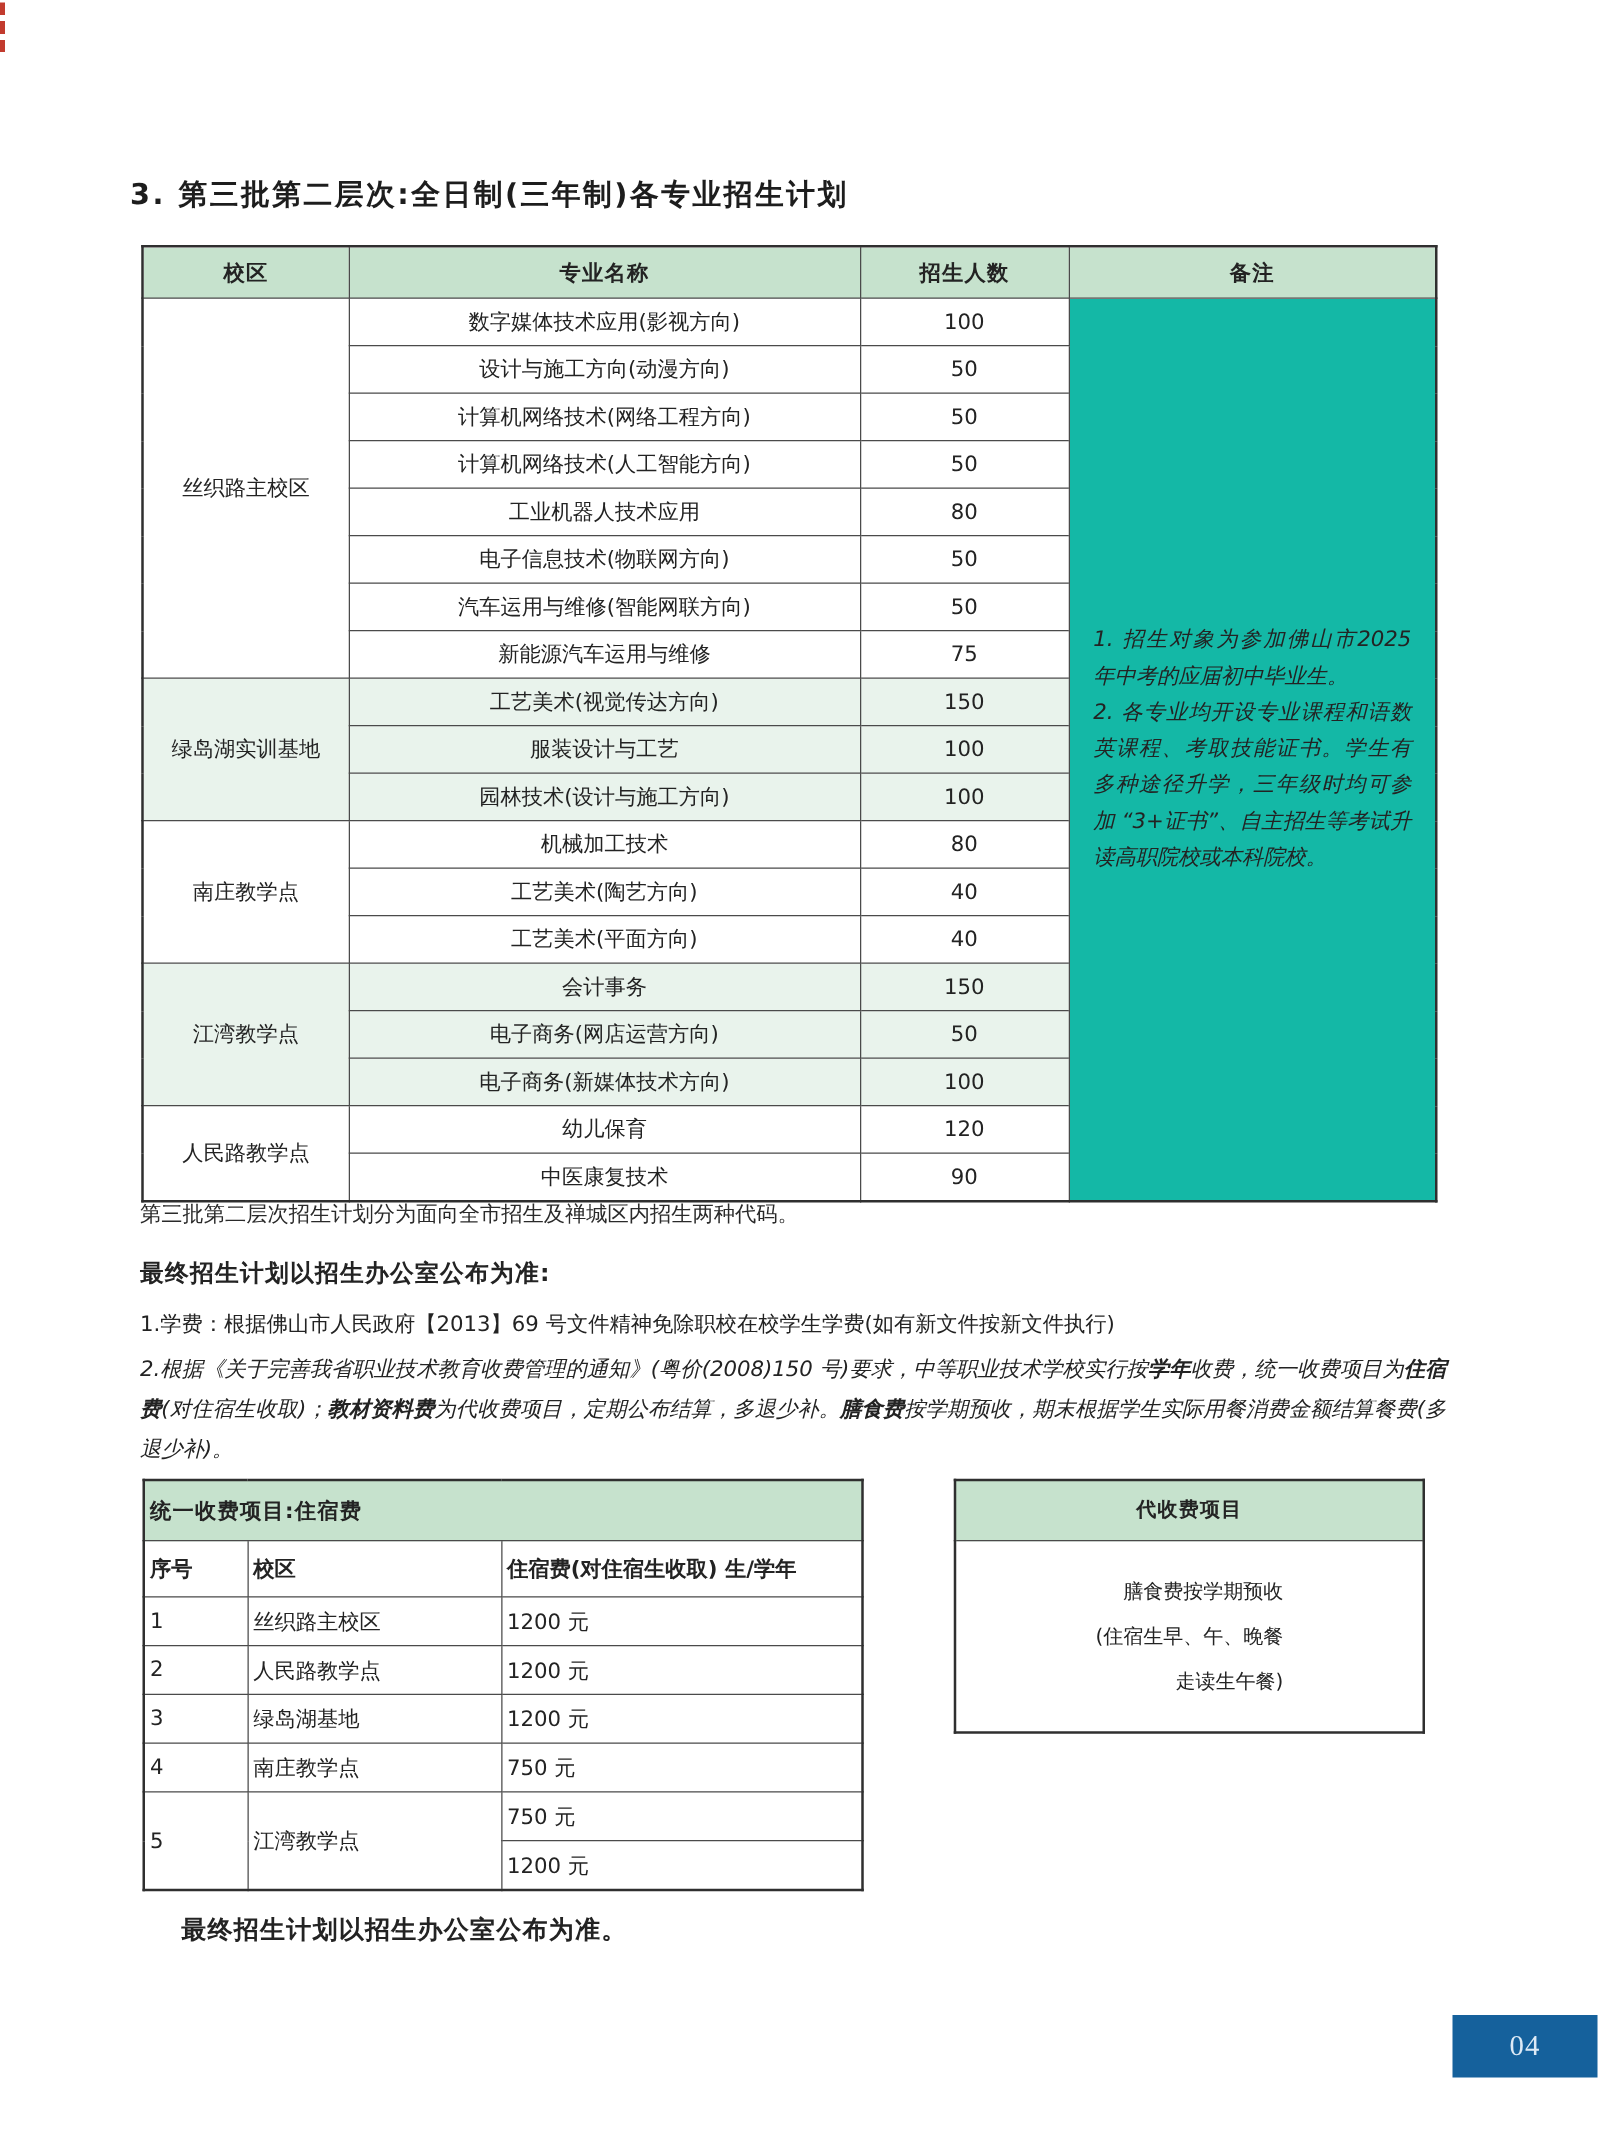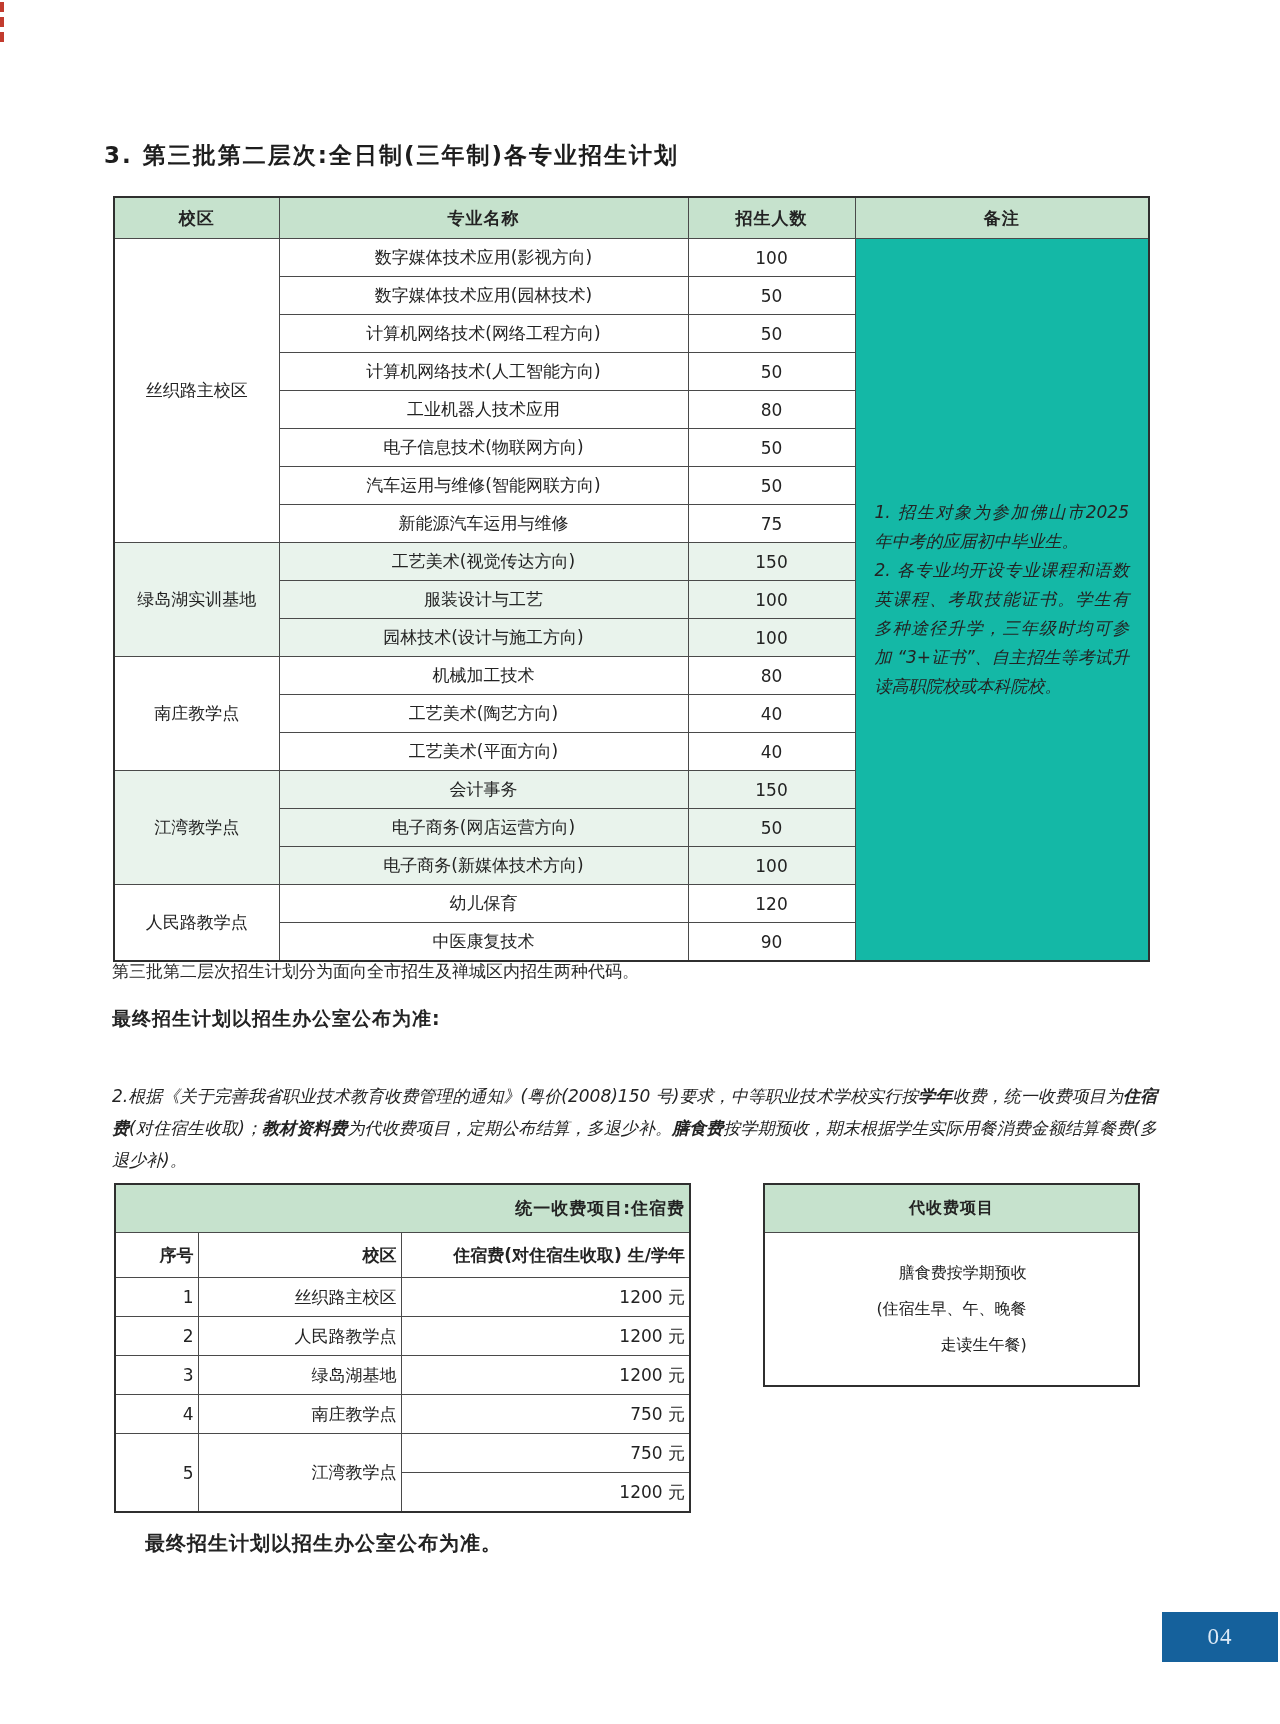--- a/index.html
+++ b/index.html
@@ -30,21 +30,21 @@
     letter-spacing:1px;}
   .fees-para1{position:absolute;left:112px;top:1046px;width:1045px;font-size:17px;
     line-height:28px;}
   .fees-para2{position:absolute;left:112px;top:1080px;width:1045px;font-size:17px;
     line-height:32px;text-align:justify;font-style:italic;}
   .bd{font-weight:bold;}
 
   
   .fee-left{position:absolute;left:114px;top:1183px;width:575px;
     border:2px solid #2f2f2f;font-size:17px;}
-  .fee-left td{border:1px solid #4a4a4a;text-align:right;vertical-align:middle;
+  .fee-left td{border:1px solid #4a4a4a;text-align:left;vertical-align:middle;
     padding:0 4px;height:38px;}
   .fee-left td.title,.fee-right td.title{background:#c6e2cd;font-weight:bold;height:47px;
     letter-spacing:1px;}
   .fee-left td.sub{font-weight:bold;height:44px;}
 
   .fee-right{position:absolute;left:763px;top:1183px;width:377px;
     border:2px solid #2f2f2f;font-size:16px;}
   .fee-right td{border:1px solid #4a4a4a;text-align:center;vertical-align:middle;padding:0 6px;}
   .fee-right td.cell1{height:121px;}
   .fee-right td.cell2{height:152px;}
@@ -85,21 +85,21 @@
     <tr>
       <td rowspan="8">丝织路主校区</td>
       <td>数字媒体技术应用(影视方向)</td>
       <td>100</td>
       <td rowspan="19" class="remark">
         <p>1. 招生对象为参加佛山市2025 年中考的应届初中毕业生。</p>
         <p>2. 各专业均开设专业课程和语数英课程、考取技能证书。学生有多种途径升学，三年级时均可参加 “3+证书”、自主招生等考试升读高职院校或本科院校。</p>
       </td>
     </tr>
     <tr>
-      <td>数字媒体技术应用(园林技术)</td>
+      <td>设计与施工方向(动漫方向)</td>
       <td>50</td>
     </tr>
     <tr>
       <td>计算机网络技术(网络工程方向)</td>
       <td>50</td>
     </tr>
     <tr>
       <td>计算机网络技术(人工智能方向)</td>
       <td>50</td>
     </tr>
@@ -170,20 +170,21 @@
     <tr>
       <td>中医康复技术</td>
       <td>90</td>
     </tr>
   </tbody>
     </table>
 
   <div class="table-note">第三批第二层次招生计划分为面向全市招生及禅城区内招生两种代码。</div>
 
   <div class="fees-heading">最终招生计划以招生办公室公布为准:</div>
+  <div class="fees-para1">1.学费：根据佛山市人民政府【2013】69 号文件精神免除职校在校学生学费(如有新文件按新文件执行)</div>
   <div class="fees-para2"><span>2.根据《关于完善我省职业技术教育收费管理的通知》(粤价(2008)150 号)要求，中等职业技术学校实行按</span><span class="bd">学年</span><span>收费，统一收费项目为</span><span class="bd">住宿费</span><span>(对住宿生收取)；</span><span class="bd">教材资料费</span><span>为代收费项目，定期公布结算，多退少补。</span><span class="bd">膳食费</span><span>按学期预收，期末根据学生实际用餐消费金额结算餐费(多退少补)。</span></div>
 
   <table class="fee-left">
     <colgroup>
         <col style="width:83px">
         <col style="width:203px">
         <col style="width:289px">
       </colgroup>
     <tbody>
         <tr>

